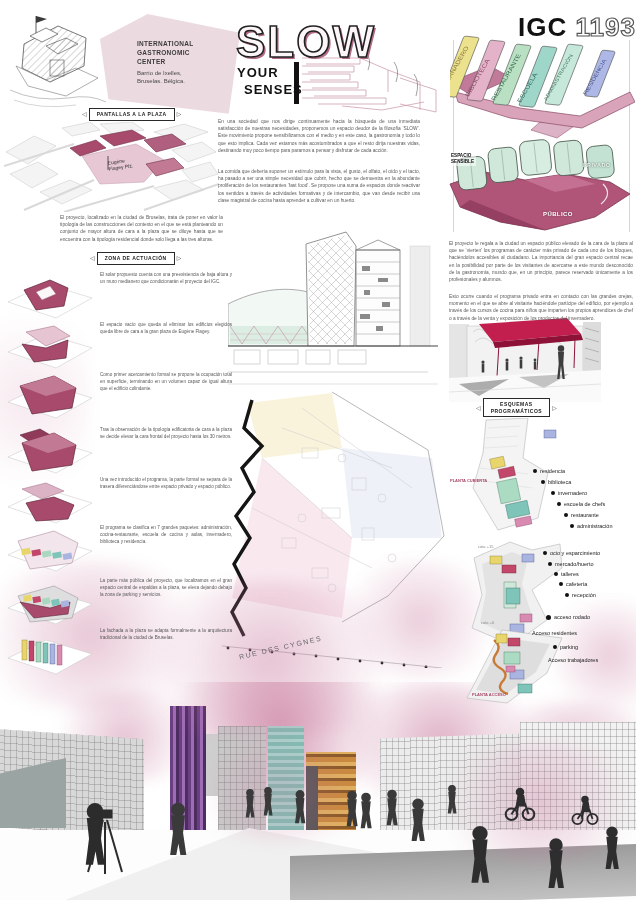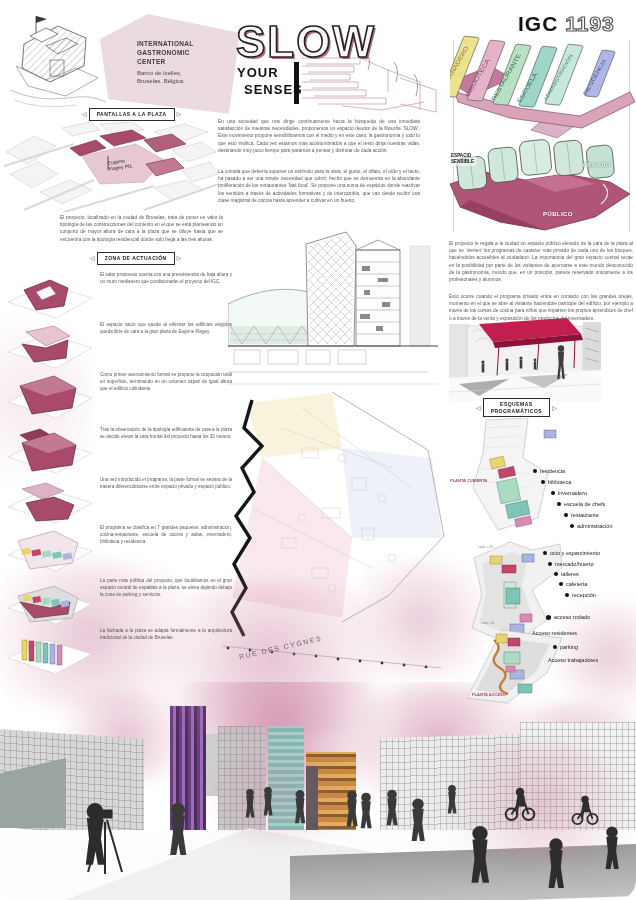--- a/index.html
+++ b/index.html
@@ -1,38 +1,38 @@
 <!DOCTYPE html>
 <html><head>
 <meta charset="utf-8">
 <style>
   html,body{margin:0;padding:0;background:#ffffff;}
   #poster{position:relative;width:636px;height:900px;background:#ffffff;overflow:hidden;
-          font-family:"Liberation Sans",sans-serif;color:#333;border-radius:20px;}
+          font-family:"Liberation Sans",sans-serif;color:#333;}
   .abs{position:absolute;}
   .para{font-size:4.8px;line-height:1.5;color:#5a5a5a;text-align:justify;z-index:6;}
   .tag{display:flex;align-items:center;gap:2px;z-index:7;}
   .tag .chev{font-size:6px;color:#444;line-height:1;}
   .tag .box{border:1px solid #2a2a2a;background:#fff;padding:2px 7px;font-size:5px;font-weight:700;
             letter-spacing:.5px;color:#222;white-space:nowrap;text-align:center;line-height:1.3;}
   .legend-item{position:absolute;display:flex;align-items:center;gap:3px;font-size:5.5px;color:#222;
                white-space:nowrap;z-index:12;}
   .legend-item .dot{width:4px;height:4px;background:#111;border-radius:50%;flex:0 0 auto;}
   .side-label{position:absolute;font-size:4px;color:#8a8a8a;z-index:12;white-space:nowrap;}
   .side-label.pink{color:#a84a6b;font-weight:700;}
   .cloud{position:absolute;border-radius:50%;filter:blur(7px);
          background:radial-gradient(circle,rgba(199,118,154,.8) 0%,rgba(199,118,154,0) 70%);}
   .title-slow{font-size:44px;font-weight:800;letter-spacing:2px;line-height:.9;color:#fdf6f9;
               -webkit-text-stroke:1.6px #222;text-shadow:2px 2px 0 #b06a86;}
   .title-sub{font-weight:800;color:#111;font-size:13px;letter-spacing:1px;line-height:1;}
   .step{position:absolute;display:flex;gap:6px;width:228px;z-index:6;}
   .step .txt{font-size:4.6px;line-height:1.5;color:#5a5a5a;text-align:justify;width:132px;}
   .hdr-name{font-size:6.5px;font-weight:700;color:#3c3c3c;letter-spacing:.3px;line-height:1.35;}
   .hdr-loc{font-size:6px;color:#4a4a4a;line-height:1.35;}
-  .code{font-size:21px;font-weight:900;color:#111;letter-spacing:1px;}
+  .code{font-size:26px;font-weight:900;color:#111;letter-spacing:1px;}
   .code .outline{color:#fff;-webkit-text-stroke:1.2px #555;font-weight:800;}
   .zone-label{position:absolute;z-index:8;font-weight:700;letter-spacing:.4px;}
   .win-grid{background-image:
     repeating-linear-gradient(0deg,rgba(120,120,120,.35) 0 1px,transparent 1px 7px),
     repeating-linear-gradient(90deg,rgba(120,120,120,.35) 0 1px,transparent 1px 6px);}
 </style>
 </head>
 <body>
 
 <div id="poster">

